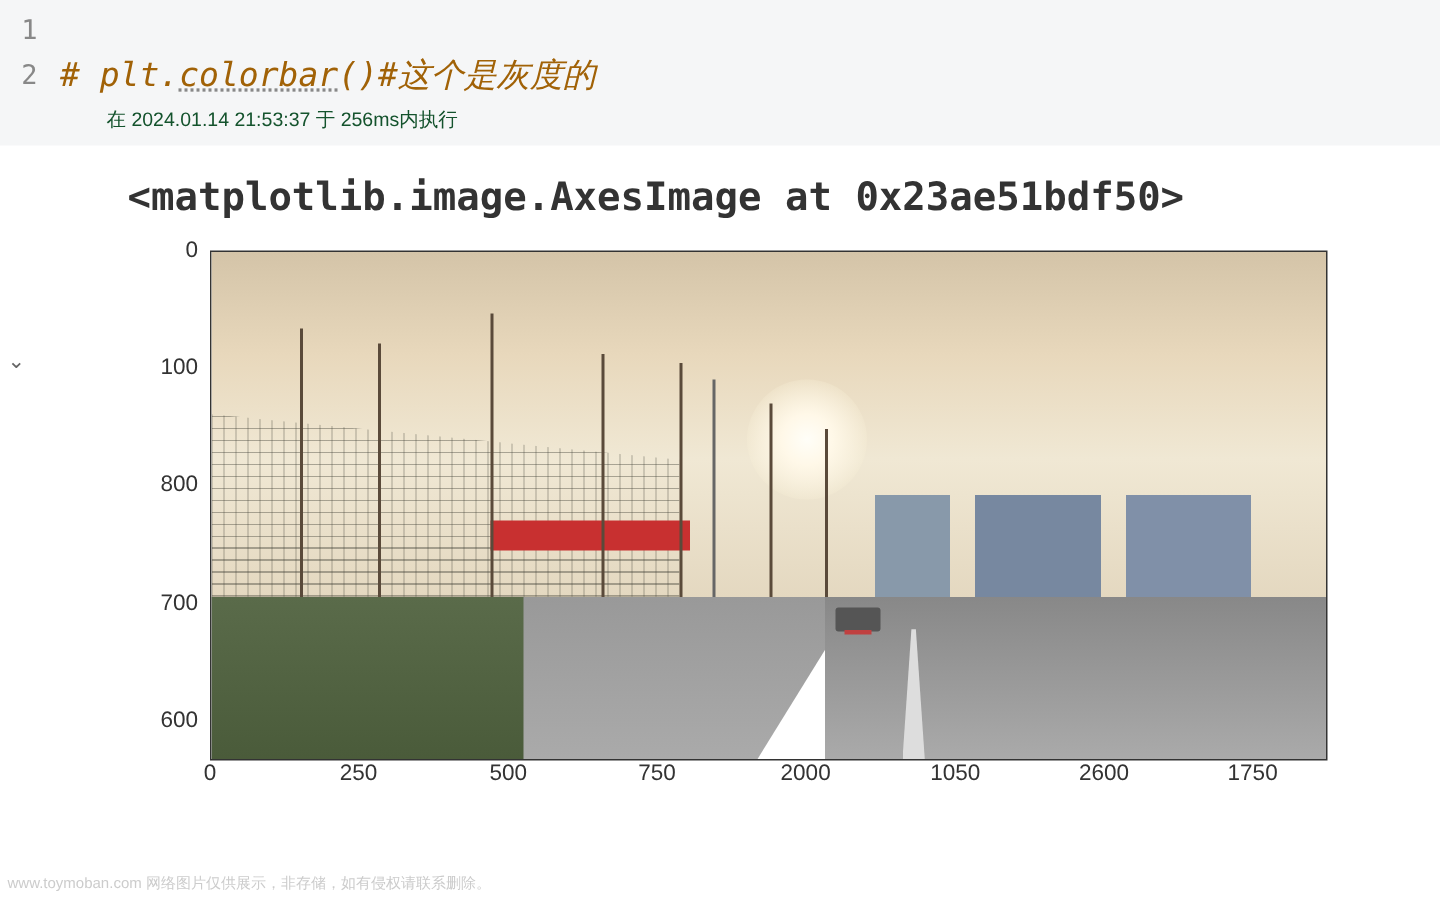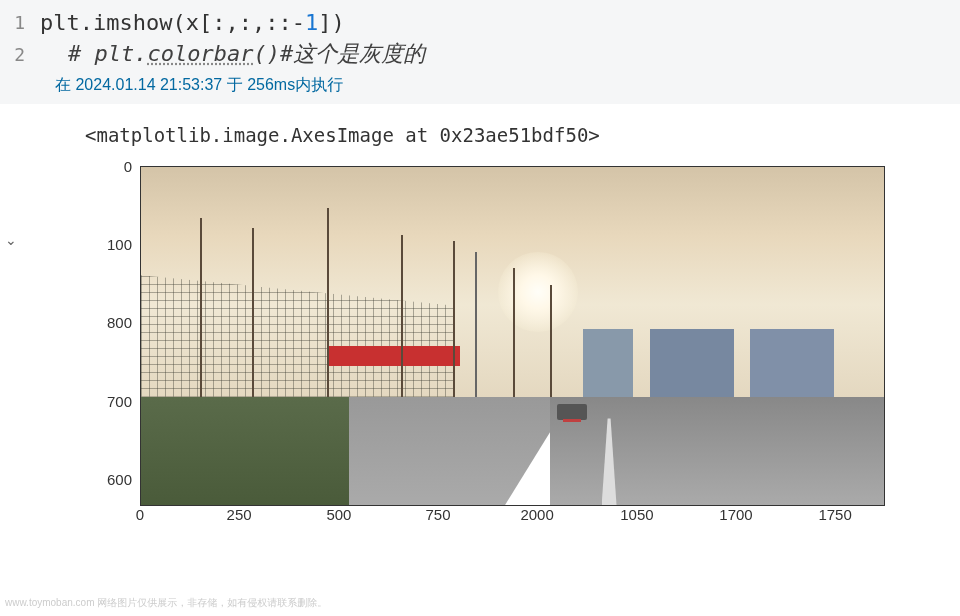--- a/index.html
+++ b/index.html
@@ -32,37 +32,38 @@
       color: #888;
       font-family: "Consolas", "Monaco", monospace;
       font-size: 18px;
     }
     .code-content {
       font-family: "Consolas", "Monaco", monospace;
       font-size: 22px;
       color: #333;
     }
     .code-content .number { color: #1976d2; }
-    .code-content .comment { color: #404040; font-style: italic; margin-left: 28px; }
+    .code-content .comment { color: #a16207; font-style: italic; }
     .code-content .comment .dotted { text-decoration: underline dotted #888; }
     .exec-info {
-      font-size: 16px;
-      color: #0369a1;
-      padding-left: 55px;
+      font-size: 13px;
+      color: #14532d;
+      padding-left: 71px;
       padding-top: 4px;
     }
     .output-area {
       padding: 20px 0 0 55px;
     }
     .output-text {
       font-family: "Consolas", "Monaco", monospace;
-      font-size: 19px;
+      font-size: 26px;
       color: #333;
       margin-bottom: 20px;
       margin-left: 30px;
+      font-weight: bold;
     }
     .collapse-icon {
       position: absolute;
       left: 5px;
       top: 232px;
       color: #666;
       font-size: 14px;
       cursor: pointer;
     }
     .chart-container {
@@ -238,33 +239,32 @@
     .pole {
       position: absolute;
       top: 25%;
       left: 45%;
       width: 2px;
       height: 45%;
       background: #666;
     }
     .watermark {
       position: absolute;
-      bottom: 6px;
+      bottom: 20px;
       left: 5px;
       font-size: 10px;
       color: #ccc;
     }
   </style>
 </head>
 <body>
 
 <div class="code-cell">
   <div class="code-line">
     <span class="line-number">1</span>
-    <span class="code-content">plt.imshow(x[:,:,::-<span class="number">1</span>])</span>
   </div>
   <div class="code-line">
     <span class="line-number">2</span>
     <span class="code-content comment"><span class="comment"># plt.<span class="dotted">colorbar</span>()#这个是灰度的</span></span>
   </div>
   <div class="exec-info">在 2024.01.14 21:53:37 于 256ms内执行</div>
 </div>
 
 <span class="collapse-icon">⌄</span>
 
@@ -303,19 +303,19 @@
       <div class="car"></div>
     </div>
 
     <div class="x-axis">
       <span class="x-tick" style="left: 0%">0</span>
       <span class="x-tick" style="left: 13.3%">250</span>
       <span class="x-tick" style="left: 26.7%">500</span>
       <span class="x-tick" style="left: 40%">750</span>
       <span class="x-tick" style="left: 53.3%">2000</span>
       <span class="x-tick" style="left: 66.7%">1050</span>
-      <span class="x-tick" style="left: 80%">1700</span>
+      <span class="x-tick" style="left: 80%">2600</span>
       <span class="x-tick" style="left: 93.3%">1750</span>
     </div>
   </div>
 </div>
 
 <div class="watermark">www.toymoban.com 网络图片仅供展示，非存储，如有侵权请联系删除。</div>
 
 </body></html>

